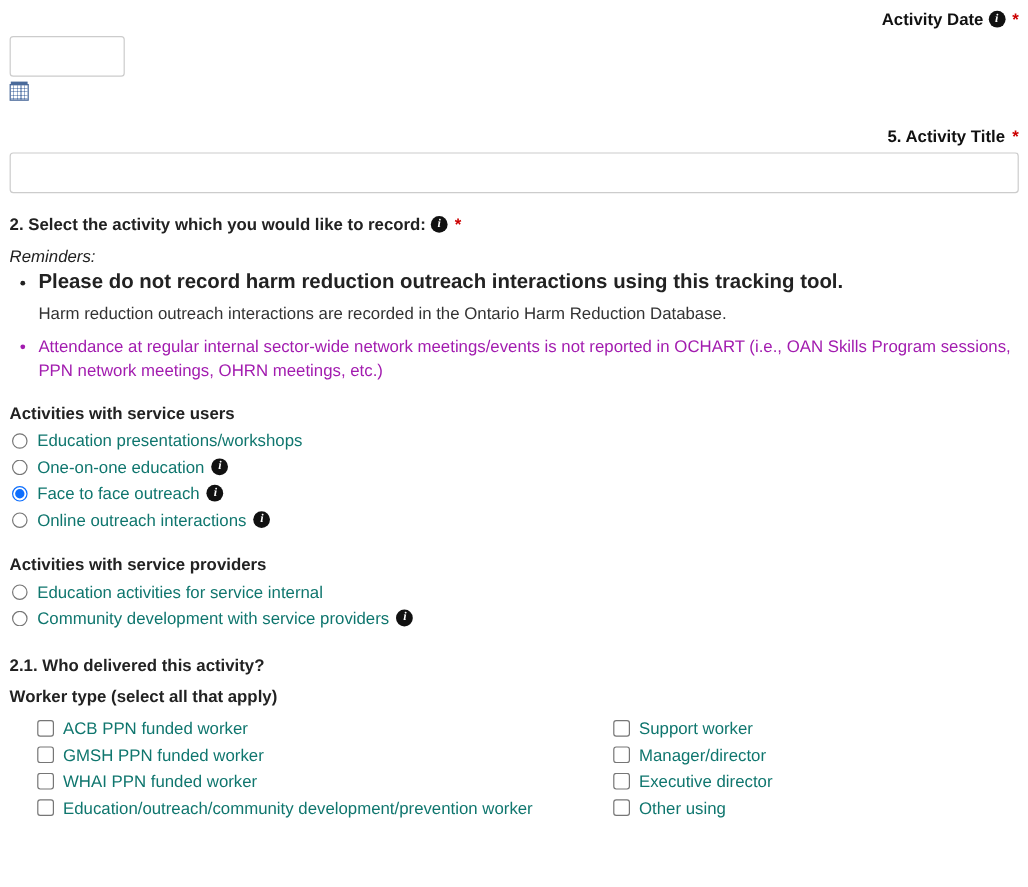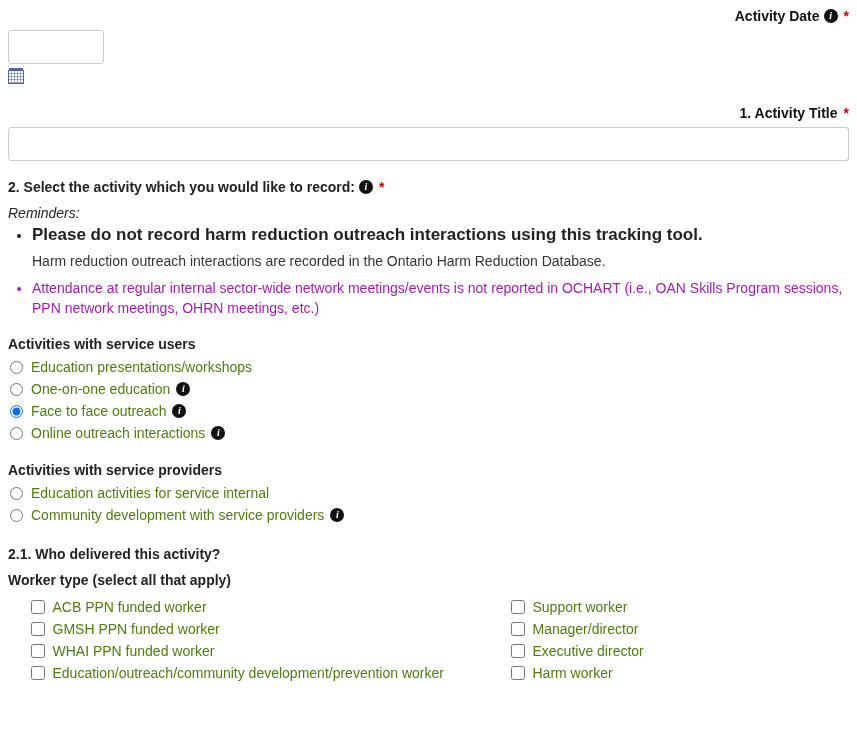--- a/index.html
+++ b/index.html
@@ -97,21 +97,21 @@
     .radio-list, .check-list { list-style: none; padding: 0; margin: 0; }
     .radio-item, .check-item {
       display: flex;
       align-items: center;
       gap: 8px;
       padding: 1px 0;
       min-height: 22px;
     }
     .radio-item input[type=radio] { margin: 0 0 0 2px; accent-color: #0d6efd; }
     .check-item input[type=checkbox] { margin: 0 0 0 2px; width: 14px; height: 14px; }
-    .radio-label, .check-label { font-size: 14px; color: #4d7c0f; }
+    .radio-label, .check-label { font-size: 14px; color: #0f766e; }
     .with-info { display: inline-flex; align-items: center; gap: 6px; }
     .q-heading { font-weight: 600; margin-top: 20px; margin-bottom: 10px; }
     .sub-label { font-weight: 600; margin-bottom: 8px; }
     .check-cols { display: flex; gap: 40px; justify-content: center; }
     .check-col { flex: 0 0 auto; }
     .check-col-a { width: 440px; }
     .check-col-b { width: 320px; }
   </style>
 </head>
 <body>
@@ -122,21 +122,21 @@
     <span class="info-icon">i</span>
     <span class="req">*</span>
   </div>
   <input type="text" class="date-input" value="" style="">
   <br>
   <span class="cal-icon"></span>
 </div>
 
 <div class="field-group">
   <div class="label label-14">
-    <span>1. Activity Title</span>
+    <span>5. Activity Title</span>
     <span class="req">*</span>
   </div>
   <input type="text" class="text-input" value="" style="">
 </div>
 
 <div class="field-group">
   <div class="section-label">
     <span>2. Select the activity which you would like to record:</span>
     <span class="info-icon">i</span>
     <span class="req">*</span>
@@ -230,18 +230,18 @@
         <li class="check-item">
           <input type="checkbox" style="">
           <span class="check-label">Manager/director</span>
         </li>
         <li class="check-item">
           <input type="checkbox" style="">
           <span class="check-label">Executive director</span>
         </li>
         <li class="check-item">
           <input type="checkbox" style="">
-          <span class="check-label">Harm worker</span>
+          <span class="check-label">Other using</span>
         </li>
       </ul>
     </div>
   </div>
 </div>
 
 </body></html>

